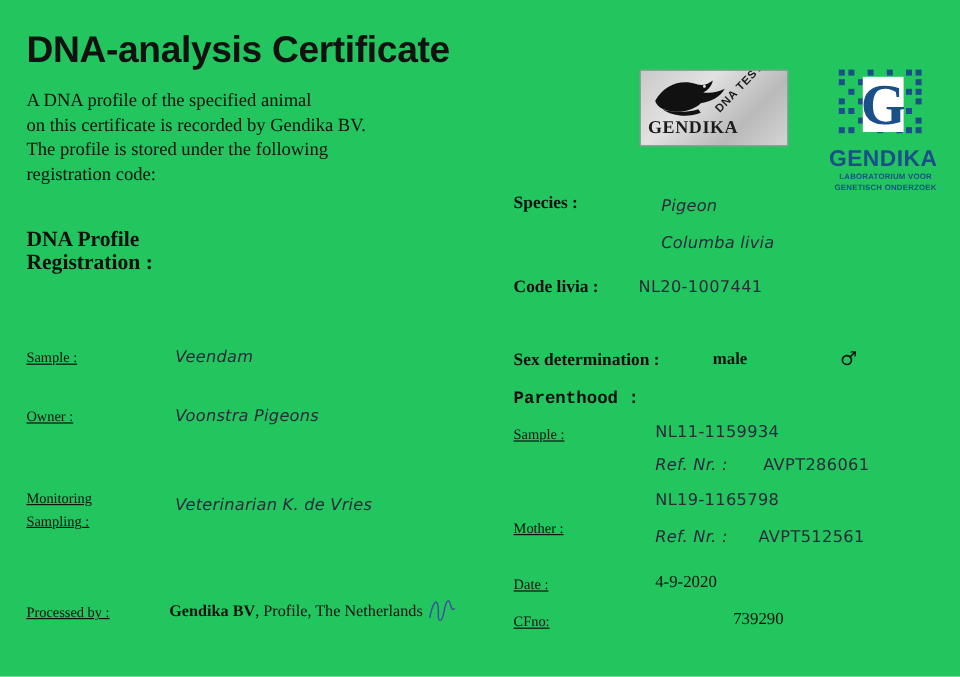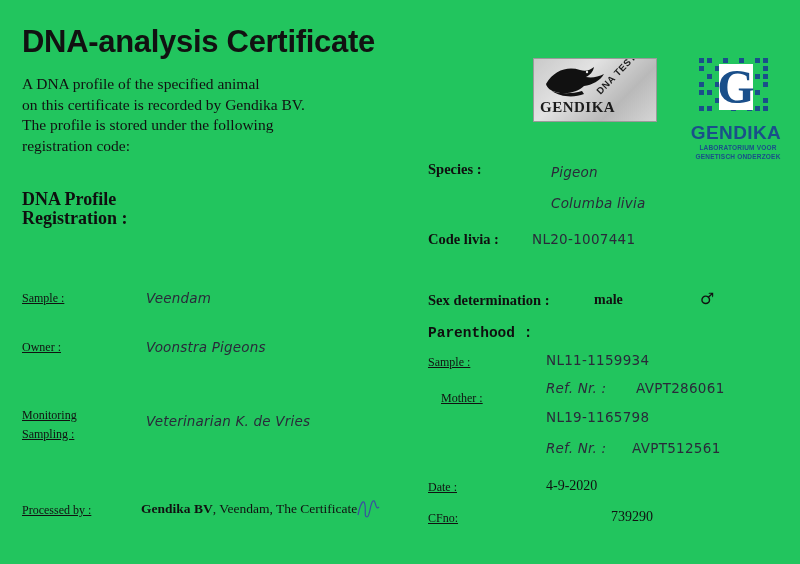--- a/index.html
+++ b/index.html
@@ -307,21 +307,21 @@
   <div class="val" style="left:146px; top:339px;">Voonstra Pigeons</div>
 
   <div class="lbl-plain" style="left:22px; top:406px;">
     <div>Monitoring</div>
     <div>Sampling :</div>
   </div>
   <div class="val" style="left:146px; top:413px;">Veterinarian K. de Vries</div>
 
   <div class="lbl-plain" style="left:22px; top:501px;">Processed by :</div>
   <div class="proc-val" style="left:141px; top:501px;">
-    <b>Gendika BV</b><span>, Veendam, The Certificate</span>
+    <b>Gendika BV</b><span>, Profile, The Netherlands</span>
   </div>
   <svg class="signature" viewBox="0 0 26 26">
     <path d="M2 20 C5 6, 8 4, 9 10 C10 16, 8 22, 11 22 C14 22, 14 8, 17 6 C20 4, 19 16, 23 12" stroke="#3b4fa0" stroke-width="1.2" fill="none"></path>
   </svg>
 
   <div class="lbl" style="left:428px; top:160px;">Species :</div>
   <div class="val" style="left:551px; top:164px;">Pigeon</div>
   <div class="val" style="left:551px; top:195px;">Columba livia</div>
 
   <div class="lbl" style="left:428px; top:230px;">Code livia :</div>
@@ -331,21 +331,21 @@
   <div class="val-bold" style="left:594px; top:292px;">male</div>
   <div class="male-symbol" style="left:700px; top:289px;">♂</div>
 
   <div class="lbl" style="left:428px; top:324px;font-family:Liberation Mono, monospace;">Parenthood :</div>
 
   <div class="lbl-plain" style="left:428px; top:353px;">Sample :</div>
   <div class="val-up" style="left:546px; top:352px;">NL11-1159934</div>
   <div class="val" style="left:546px; top:380px;">Ref. Nr. :</div>
   <div class="val-up" style="left:636px; top:380px;">AVPT286061</div>
 
-  <div class="lbl-plain" style="left:428px; top:389px;margin-left:13px;">Mother :</div>
+  <div class="lbl-plain" style="left:428px; top:431px;">Mother :</div>
   <div class="val-up" style="left:546px; top:409px;">NL19-1165798</div>
   <div class="val" style="left:546px; top:440px;">Ref. Nr. :</div>
   <div class="val-up" style="left:632px; top:440px;">AVPT512561</div>
 
   <div class="lbl-plain" style="left:428px; top:478px;">Date :</div>
   <div class="val-plain" style="left:546px; top:478px;">4-9-2020</div>
 
   <div class="lbl-plain" style="left:428px; top:509px;">CFno:</div>
   <div class="val-plain" style="left:611px; top:509px;">739290</div>
 

